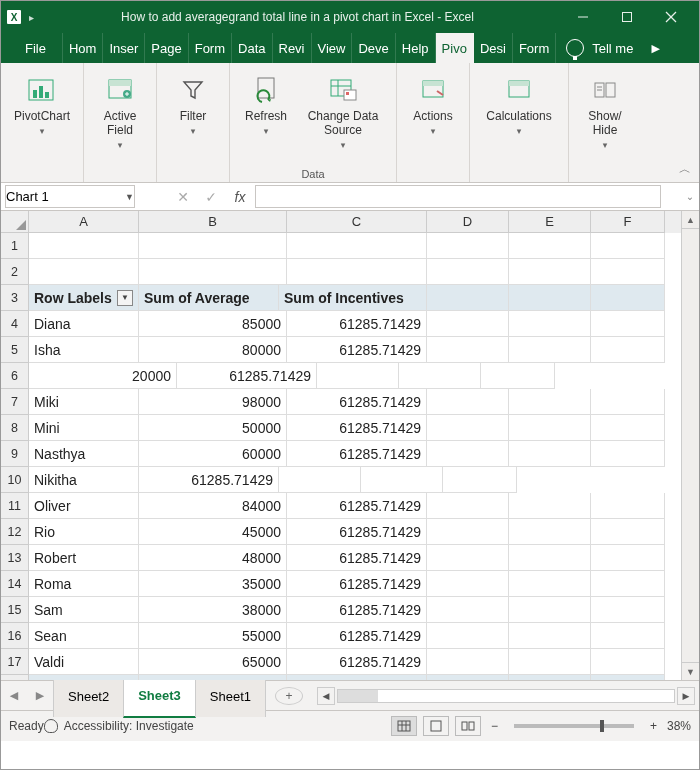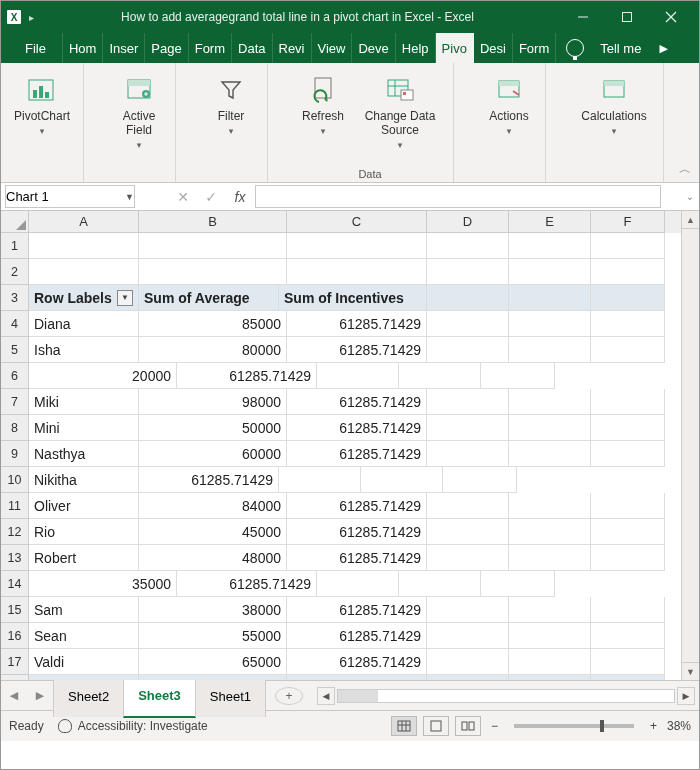--- a/index.html
+++ b/index.html
@@ -12,27 +12,27 @@
 .title-bar .tb-right { display: flex; gap: 0; }
 .title-bar .win-btn { width: 44px; height: 32px; display: flex; align-items: center; justify-content: center; opacity: .9; }
 .title-bar .excel-icon { width: 14px; height: 14px; background: #fff; color: #0e6332; font-weight: bold; font-size: 10px; display: flex; align-items: center; justify-content: center; border-radius: 1px;}
 .title-bar .arrow-r { font-size: 10px; opacity: .8;}
 
 
 .ribbon-tabs { height: 30px; background: #0e6332; color: #fff; display: flex; align-items: stretch; padding-left: 18px; font-size: 13px; }
 .ribbon-tabs .tab { padding: 0 6px; display: flex; align-items: center; border-right: 1px solid rgba(255,255,255,.15); white-space: nowrap; }
 .ribbon-tabs .tab.file { padding: 0 16px 0 6px; }
 .ribbon-tabs .tab.active { background: #f3f2f1; color: #0e6332; font-weight: 400; }
-.ribbon-tabs .tell { display: flex; align-items: center; gap: 16px; padding: 0 10px; }
+.ribbon-tabs .tell { display: flex; align-items: center; gap: 8px; padding: 0 10px; }
 .ribbon-tabs .bulb { width: 18px; height: 18px; border: 1.5px solid #fff; border-radius: 50%; position: relative;}
 .ribbon-tabs .bulb::after { content:""; position:absolute; left:50%; bottom:-4px; width:4px; height:4px; background:#fff; transform:translateX(-50%);}
 .ribbon-tabs .nav-r { padding: 0 8px; display:flex; align-items:center; font-size:11px;}
 
 
-.ribbon { height: 120px; background: #f3f2f1; border-bottom: 1px solid #c9c6c3; display: flex; position: relative; gap: 19px; }
+.ribbon { height: 120px; background: #f3f2f1; border-bottom: 1px solid #c9c6c3; display: flex; position: relative; }
 .ribbon-group { border-right: 1px solid #d8d5d2; padding: 4px 6px 16px 6px; display: flex; align-items: flex-start; position: relative; }
 .ribbon-group .glabel { position: absolute; left:0; right:0; bottom: 2px; text-align: center; font-size: 11px; color: #555; }
 .rbtn { display: flex; flex-direction: column; align-items: center; justify-content: flex-start; width: 70px; height: 94px; padding-top: 6px; border: 1px solid transparent; border-radius: 2px; font-size: 12px; color: #333; text-align: center; line-height: 1.15; }
 .rbtn .ricon { width: 32px; height: 32px; display:flex; align-items:center; justify-content:center; margin-bottom: 4px;}
 .rbtn .rcaret { font-size: 9px; color: #666; margin-top: 2px; }
 .rbtn.narrow { width: 60px; align-items: center; }
 .rbtn.wide { width: 94px; }
 .ribbon .collapse { position: absolute; right: 8px; bottom: 4px; font-size: 12px; color: #666;}
 
 
@@ -75,21 +75,21 @@
 .tabstrip .stab { padding: 13px 14px; border:1px solid #ccc; border-bottom:none; background:#ece9e6; margin-right:-1px; }
 .tabstrip .stab.active { background:#fff; border-bottom:2px solid #107c41; color:#107c41; font-weight:600;}
 .tabstrip .addtab { width:28px; text-align:center; color:#666; border:1px solid #ccc; border-radius:50%; height:18px; line-height:16px; margin:0 10px; font-size:12px;}
 .tabstrip .hscroll { flex:1; display:flex; align-items:center; padding:0 4px; }
 .tabstrip .sbar { flex:1; height:14px; border:1px solid #ccc; background:#fff; position:relative; margin:0 2px;}
 .tabstrip .sbar::before{content:"";position:absolute;left:0;top:0;bottom:0;width:40px;background:#ddd;}
 .tabstrip .sbtn { width:18px; height:18px; border:1px solid #ccc; display:flex;align-items:center;justify-content:center;font-size:9px;color:#555;}
 
 
 .status { height: 30px; background:#f3f2f1; display:flex; align-items:center; font-size:12px; padding:0 8px; color:#444;}
-.status .sleft { display:flex; align-items:center; gap:14px;}
+.status .sleft { display:flex; align-items:center; }
 .status .person-icn{ width:14px;height:14px;border:1.2px solid #555;border-radius:50% 50% 40% 40%; position:relative;}
 .status .sright { margin-left:auto; display:flex; align-items:center; gap:6px;}
 .status .viewbtn { width:26px; height:20px; border:1px solid #bbb; display:flex;align-items:center;justify-content:center;font-size:11px;color:#555;}
 .status .viewbtn.active{background:#ddd;}
 .status .slider { width:120px; height:4px; background:#bbb; position:relative; margin:0 6px;}
 .status .slider::after{content:"";position:absolute; left:72%; top:-4px; width:4px; height:12px; background:#555;}
 
 svg { display:block; }
 </style>
 </head>
@@ -389,20 +389,21 @@
           <div class="rh">13</div>
           <div class="cell A">Robert</div>
           <div class="cell B">48000</div>
           <div class="cell C">61285.71429</div>
           <div class="cell D"></div>
           <div class="cell E"></div>
           <div class="cell F"></div>
         </div>
         <div class="row">
           <div class="rh">14</div>
+          <div class="cell A">Roma</div>
           <div class="cell B">35000</div>
           <div class="cell C">61285.71429</div>
           <div class="cell D"></div>
           <div class="cell E"></div>
           <div class="cell F"></div>
         </div>
         <div class="row">
           <div class="rh">15</div>
           <div class="cell A">Sam</div>
           <div class="cell B">38000</div>

